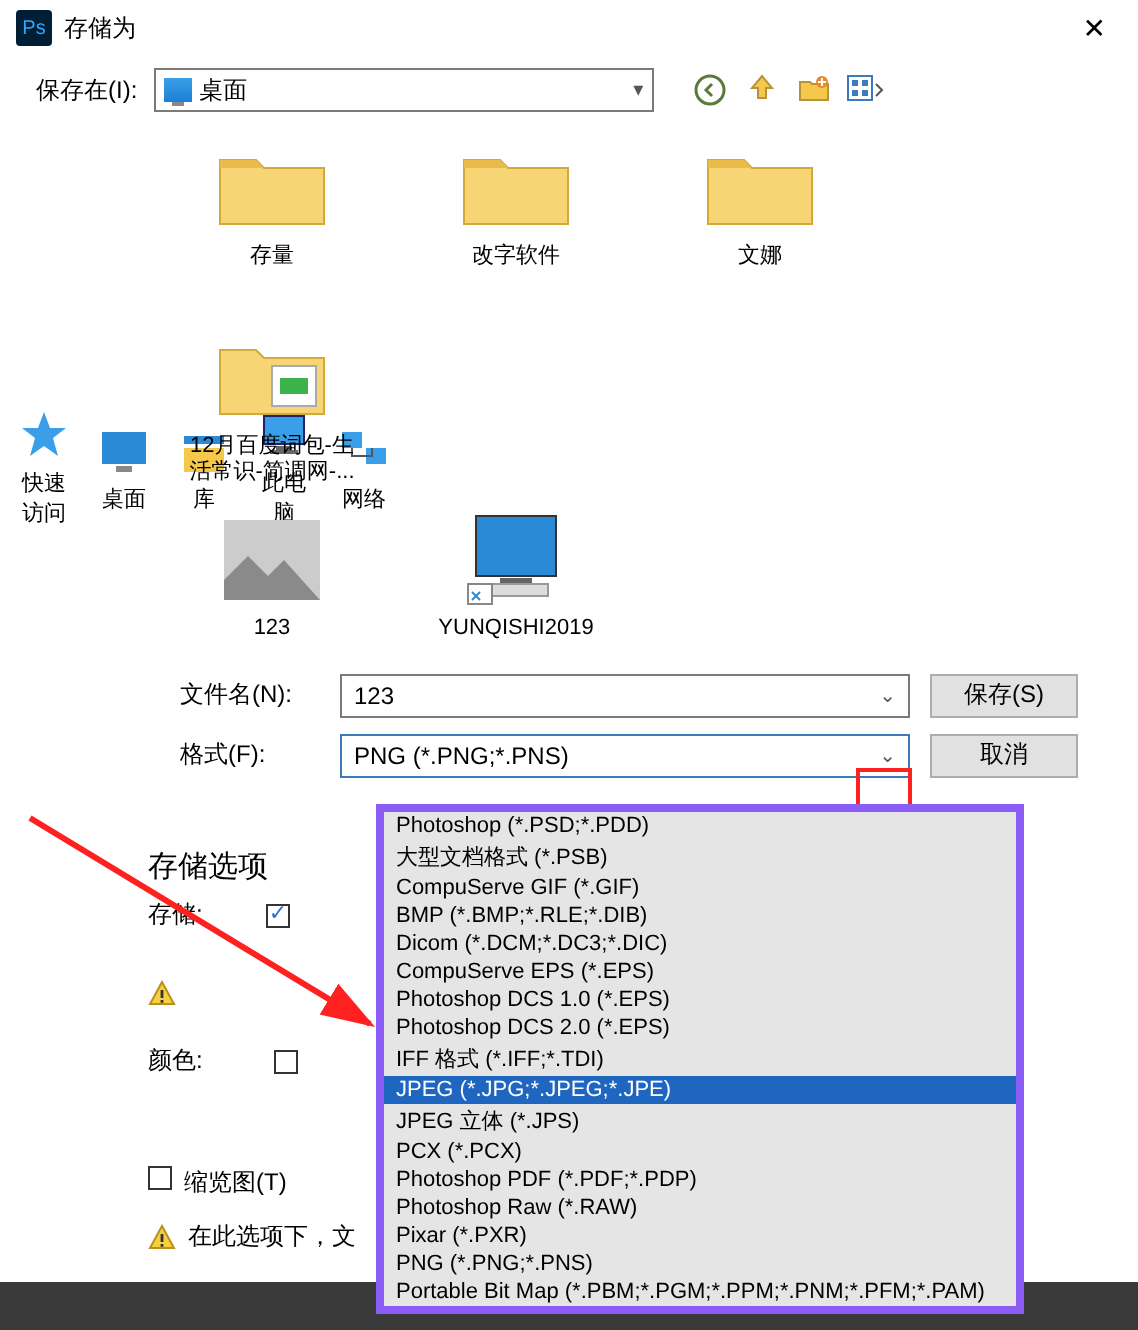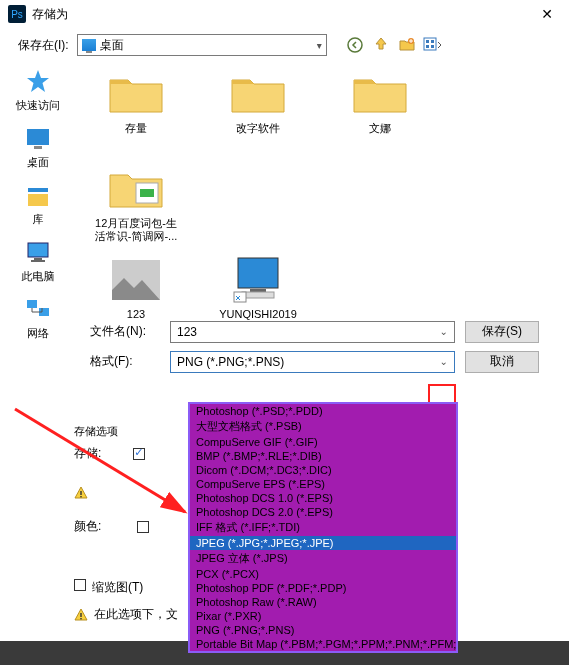--- a/index.html
+++ b/index.html
@@ -11,44 +11,44 @@
 .toolbar{display:flex;align-items:center;padding:6px 18px;gap:8px}
 .label-savein{white-space:nowrap}
 .location-combo{flex:1;display:flex;align-items:center;border:1px solid #7a7a7a;height:22px;padding:0 4px;background:#fff;max-width:250px}
 .desktop-icon{width:14px;height:12px;background:linear-gradient(#3aa0e8,#1b7fd4);margin-right:4px;position:relative}
 .desktop-icon::after{content:"";position:absolute;bottom:-2px;left:4px;width:6px;height:2px;background:#888}
 .combo-arrow{margin-left:auto;color:#555;font-size:10px}
 .tb-icons{display:flex;gap:6px;margin-left:10px}
 .tb-icon{width:20px;height:20px;display:flex;align-items:center;justify-content:center}
 svg{display:block}
 .main{display:flex;padding:0 0 0 8px}
-.sidebar{width:60px;display:flex;flex-direction:column;align-items:center;gap:12px;padding-top:6px}
+.sidebar{width:60px;display:flex;flex-direction:row;align-items:center;gap:12px;padding-top:6px}
 .side-item{display:flex;flex-direction:column;align-items:center;gap:2px;cursor:pointer}
 .side-label{font-size:11px;text-align:center}
 .quick-icon{width:28px;height:28px}
 .content{flex:1;padding:8px 14px 4px 22px;position:relative}
 .folder-grid{display:flex;gap:30px;flex-wrap:wrap;width:420px}
 .folder-item{width:92px;display:flex;flex-direction:column;align-items:center;text-align:center;gap:4px}
 .folder-icon{width:60px;height:48px;position:relative}
 .folder-icon svg{width:60px;height:48px}
 .folder-name{font-size:11px;line-height:1.2;word-break:break-all}
 .row2{display:flex;gap:30px;margin-top:12px}
-.fields{padding-right:16px}
+.fields{margin-top:16px;padding-right:16px}
 .field-row{display:flex;align-items:center;gap:10px;margin-bottom:8px}
 .field-label{width:70px;text-align:left}
 .field-input{flex:1;border:1px solid #7a7a7a;height:22px;padding:0 6px;display:flex;align-items:center;background:#fff;position:relative}
 .field-arrow{margin-left:auto;color:#555;font-size:10px}
 .btn{width:74px;height:22px;border:1px solid #adadad;background:#e1e1e1;display:flex;align-items:center;justify-content:center;cursor:pointer}
 .format-row .field-input{border:1px solid #3a7abd}
 .redbox{position:absolute;border:2px solid #ff2020;pointer-events:none}
-.dropdown{position:absolute;left:188px;top:402px;width:270px;background:#a21caf;border:2px solid #8b5cf6;z-index:10;max-height:260px;overflow:hidden}
+.dropdown{position:absolute;left:188px;top:402px;width:324px;background:#e5e5e5;border:4px solid #8b5cf6;z-index:10;max-height:260px;overflow:hidden}
 .dd-item{padding:1px 6px;font-size:11px;white-space:nowrap;cursor:pointer}
 .dd-item.sel{background:#1f66c1;color:#fff}
 .options{position:absolute;left:74px;top:424px;width:110px}
-.opt-title{font-size:11px;margin-bottom:6px}
+.opt-title{font-size:15px;margin-bottom:6px}
 .opt-row{display:flex;align-items:center;gap:4px;margin-bottom:4px;font-size:11px}
 .chk{width:12px;height:12px;border:1px solid #333;display:inline-block;background:#fff;position:relative}
 .chk.checked::after{content:"✓";position:absolute;top:-3px;left:0;font-size:11px;color:#2a6fd6}
 .warn{width:14px;height:14px;display:inline-block}
 .colors-row{display:flex;align-items:center;gap:8px;margin-top:18px;font-size:11px}
 .thumbnail-row{display:flex;gap:6px;margin-top:44px}
 .note-row{display:flex;align-items:center;gap:6px;margin-top:10px}
 .red-arrow{position:absolute;left:10px;top:404px;width:190px;height:120px;pointer-events:none;z-index:20}
 .bottom-strip{position:absolute;left:0;bottom:0;width:100%;height:24px;background:#3a3a3a}
 </style>

